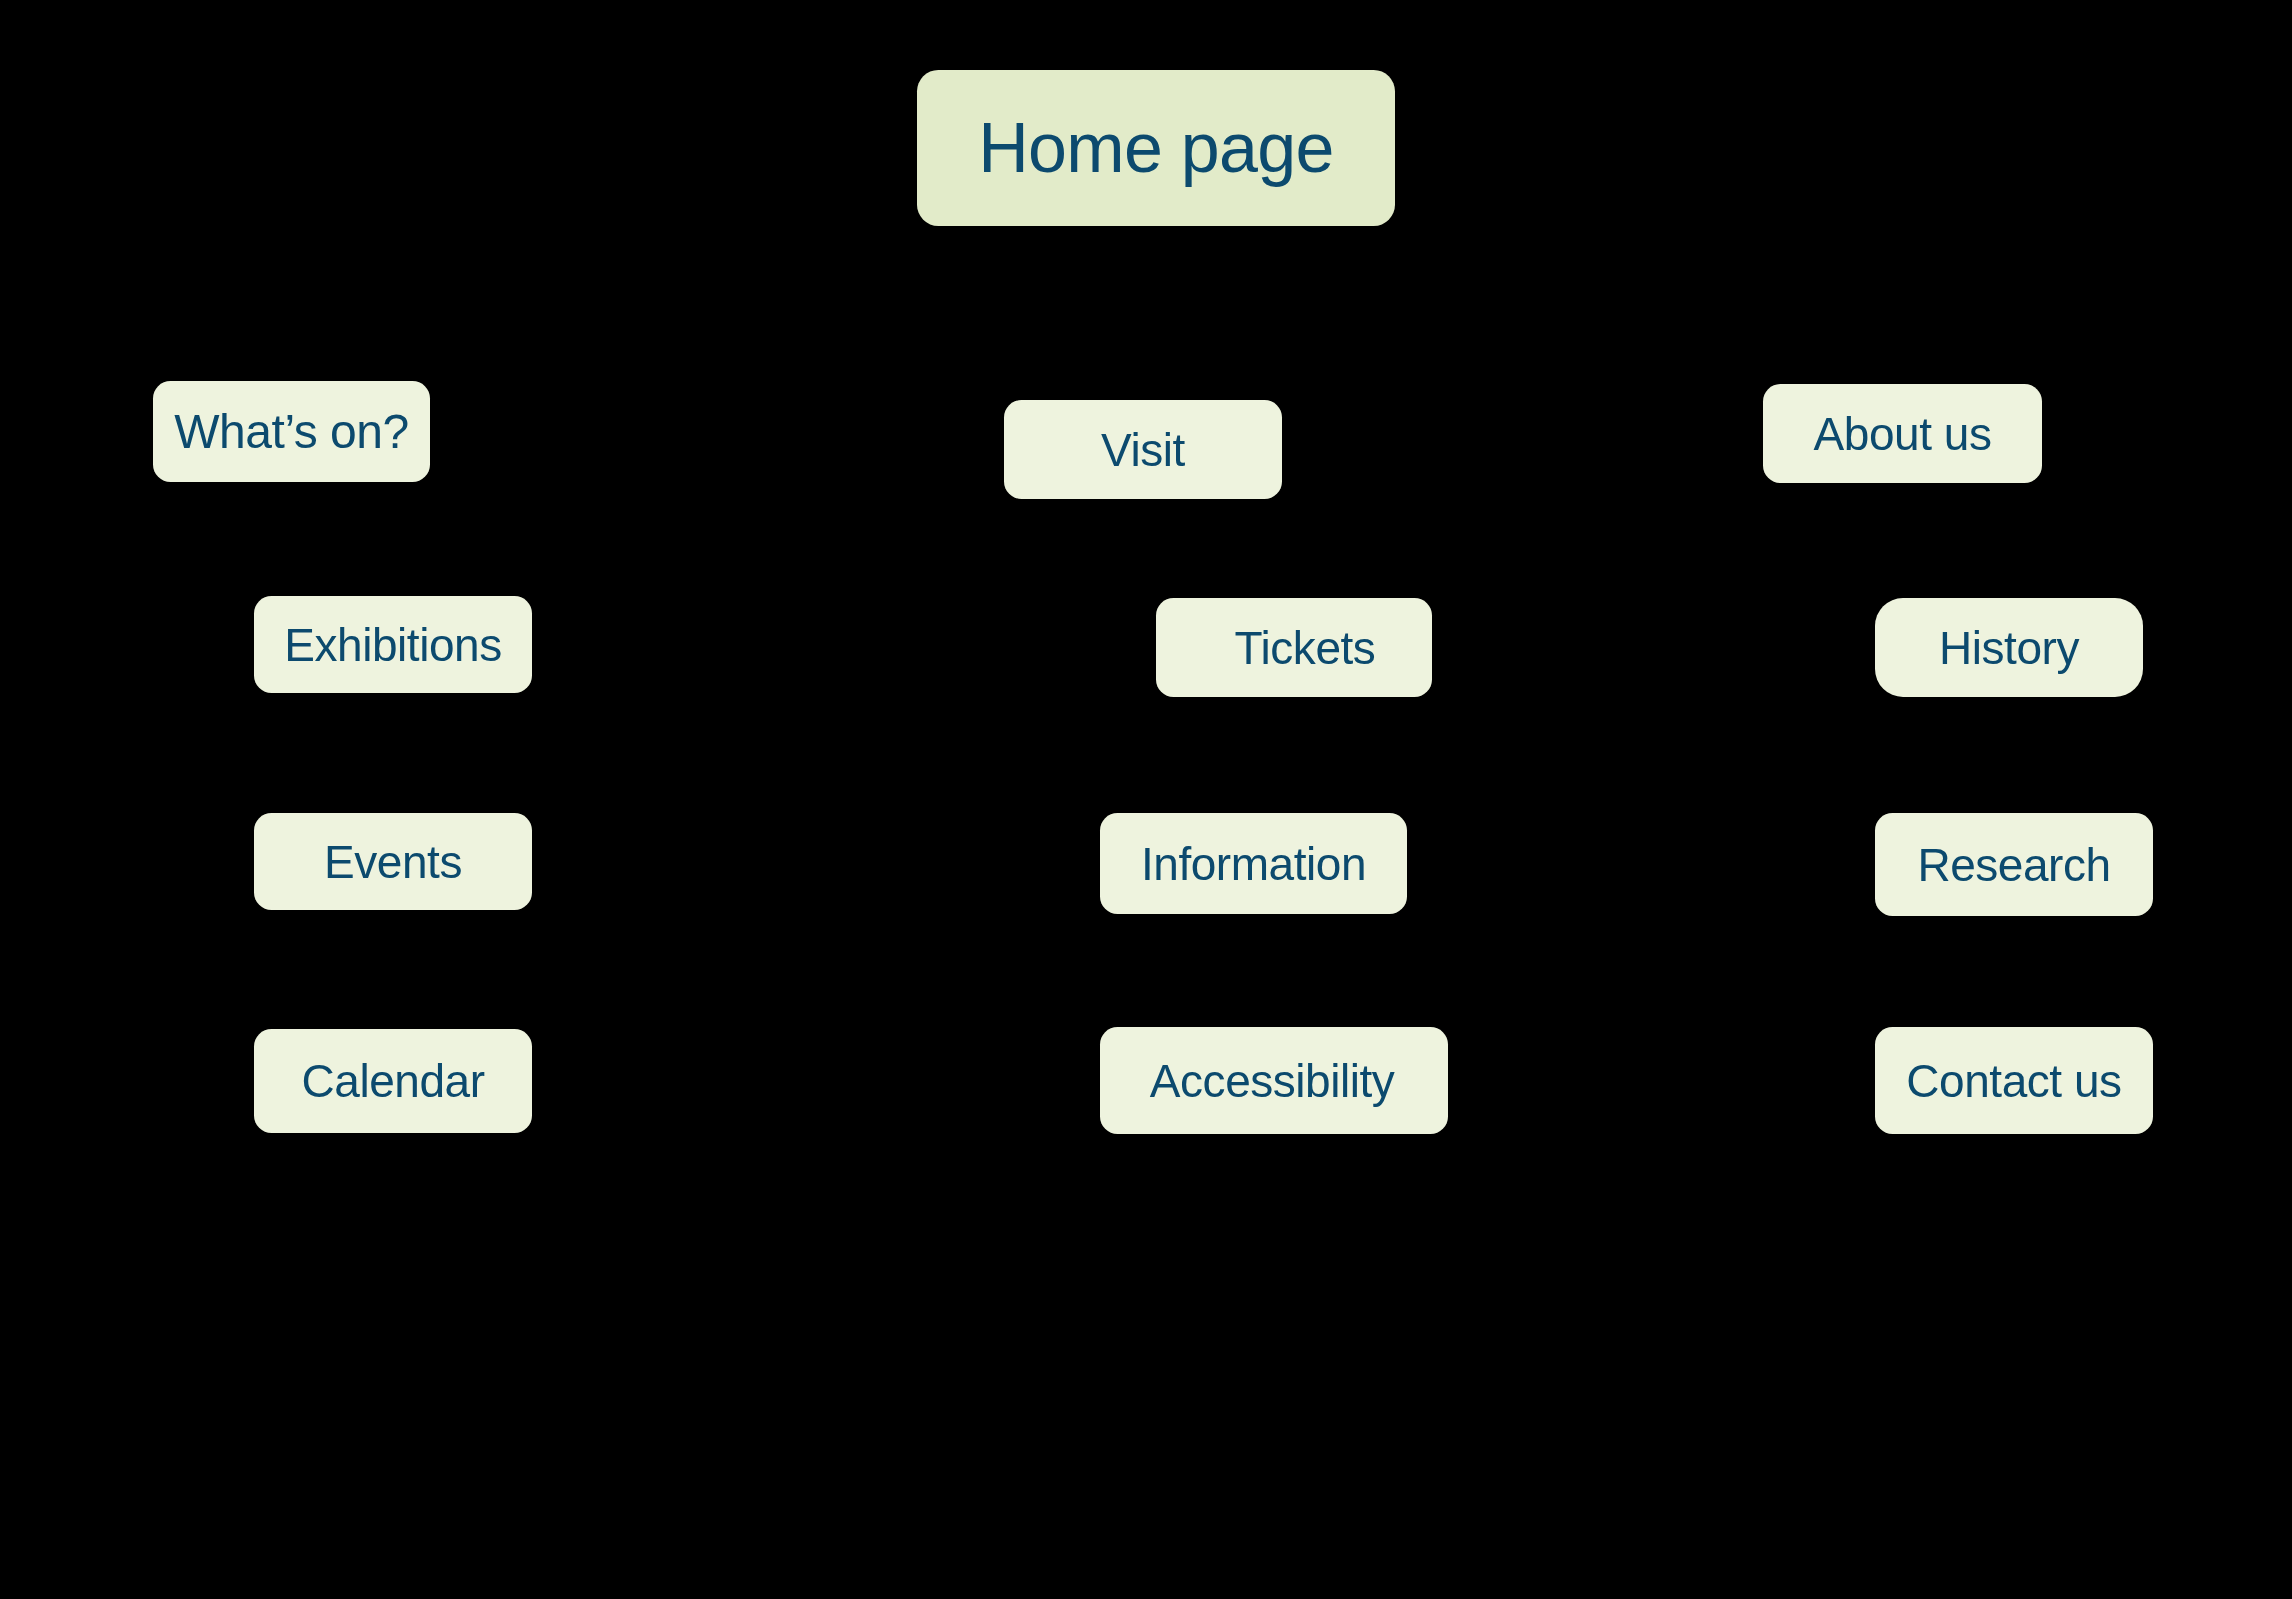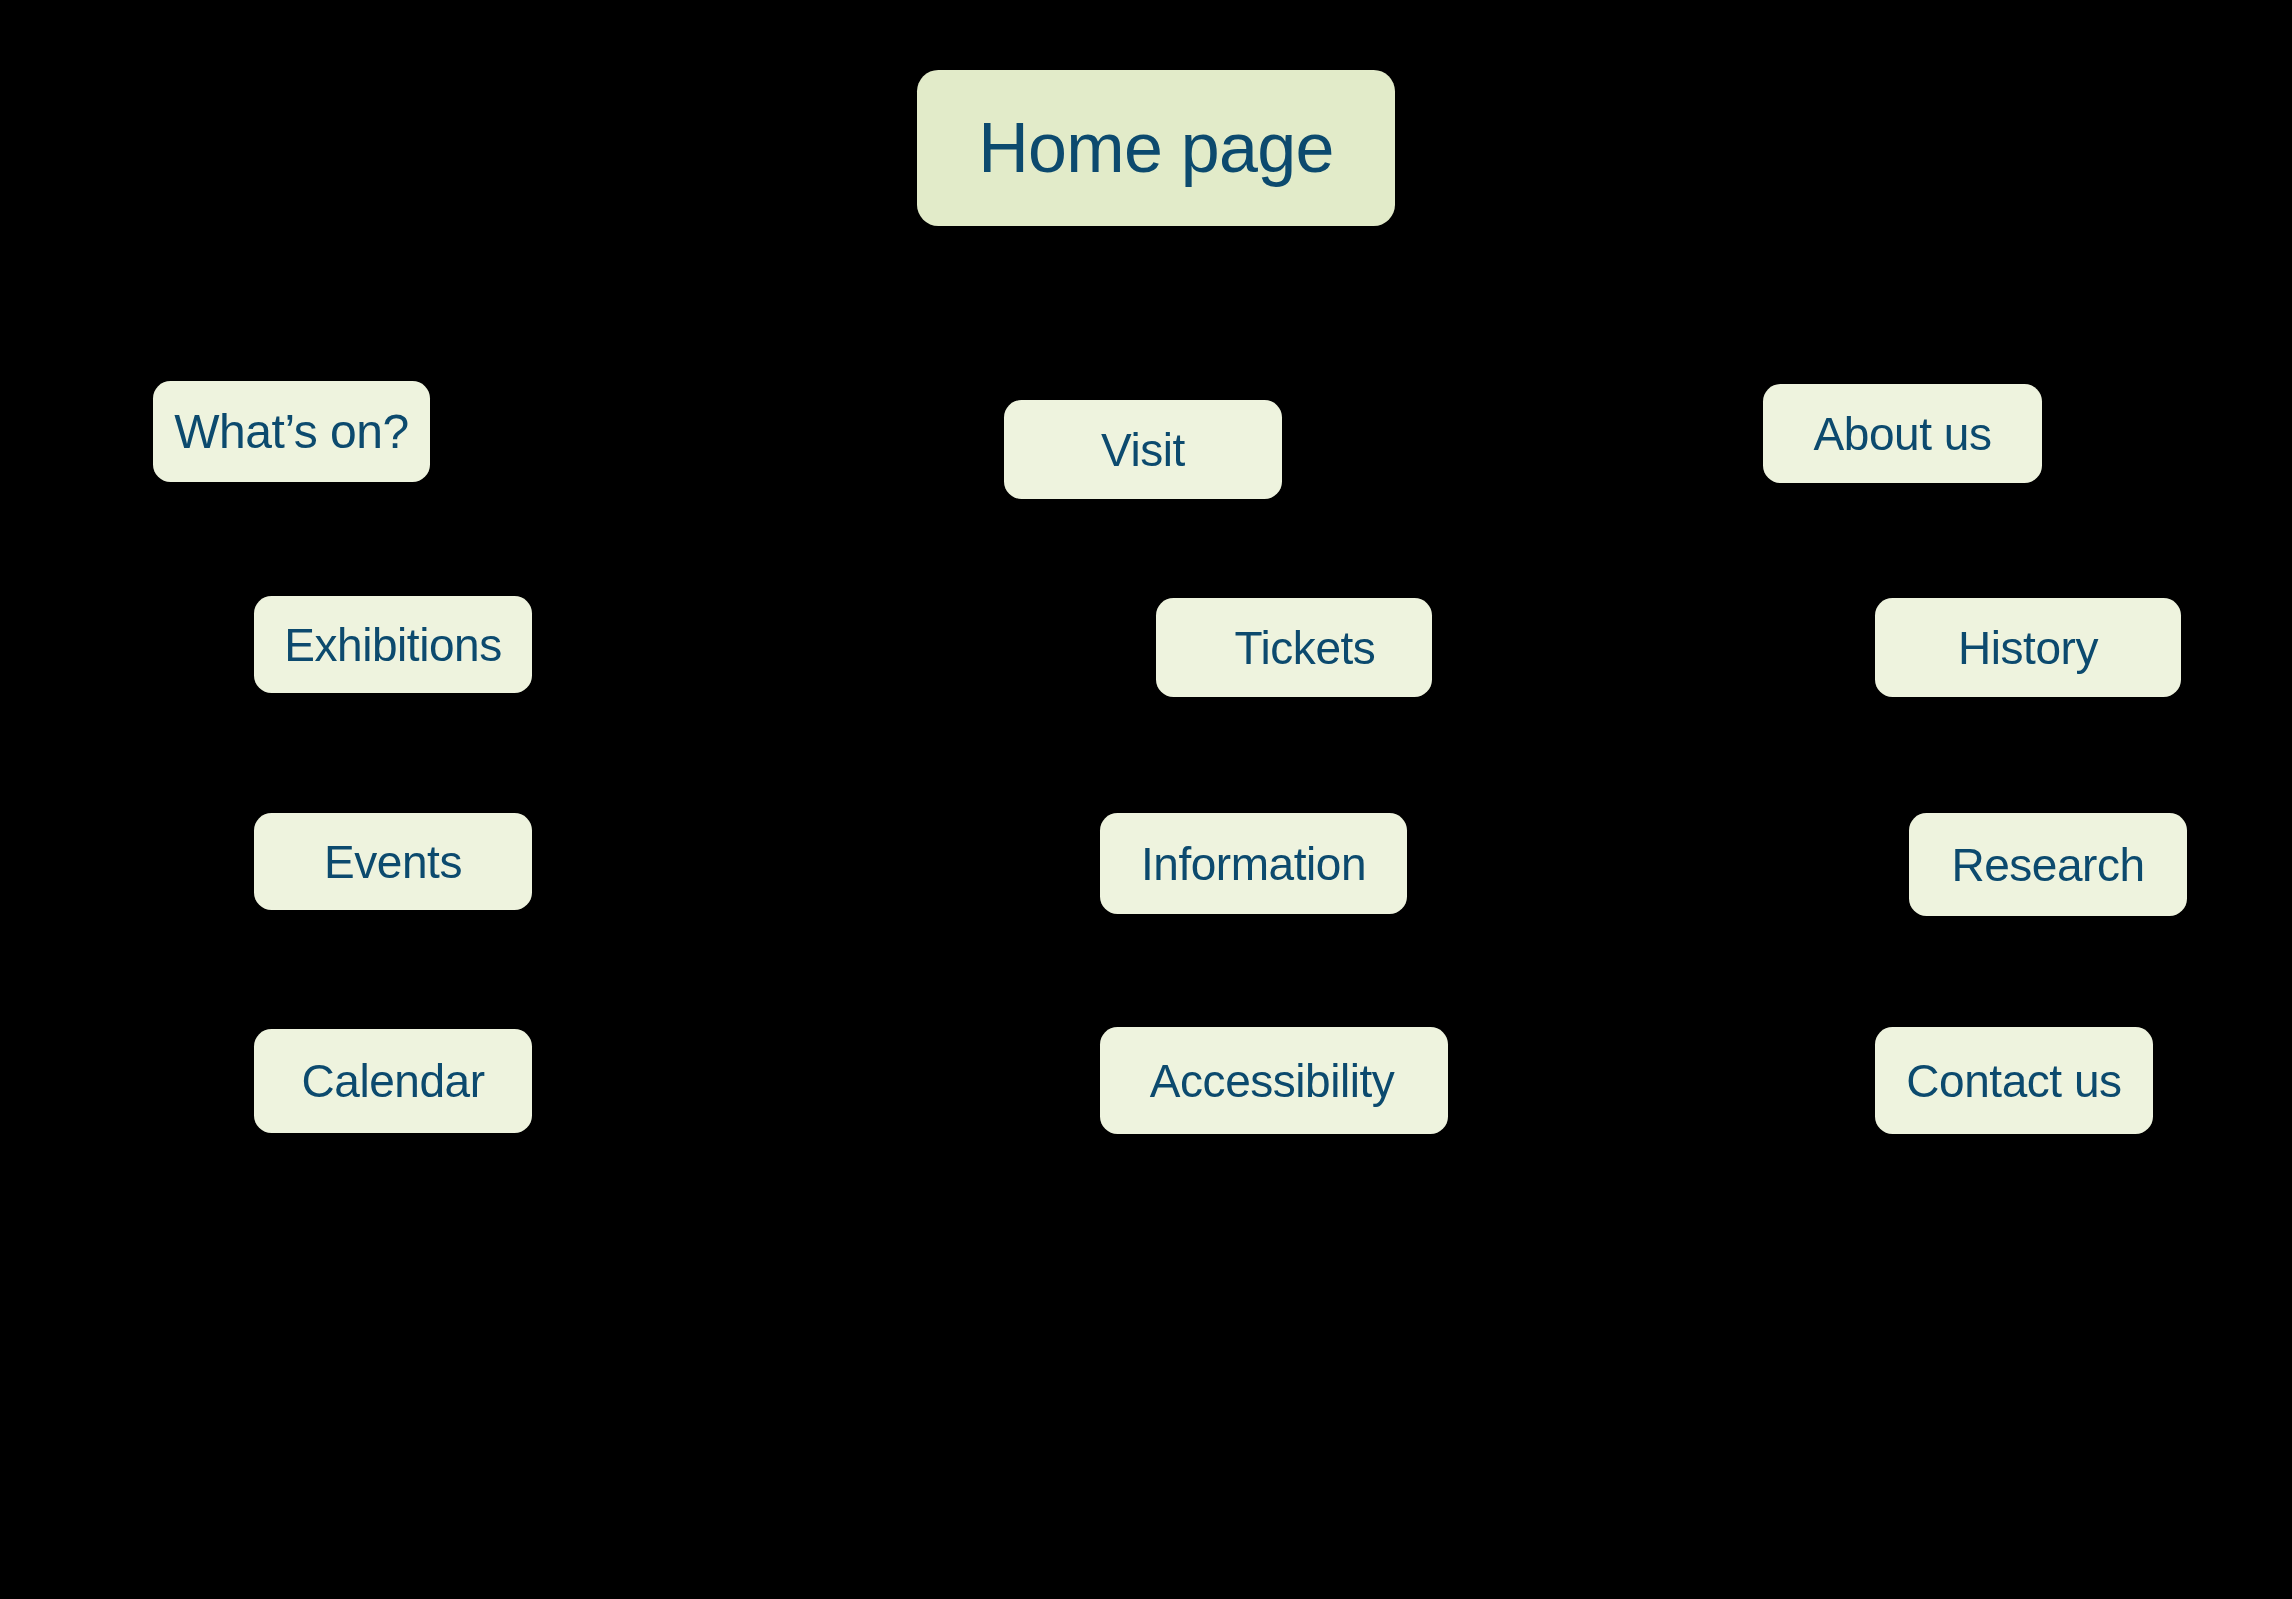--- a/index.html
+++ b/index.html
@@ -95,25 +95,25 @@
   </div>
 
   <div class="node level2 overflow-left" style="left:1100px; top:1027px; width:348px; height:107px; font-size:46px;">
     <span class="node-label">Accessibility</span>
   </div>
 
   <div class="node level1" style="left:1763px; top:384px; width:279px; height:99px; font-size:46px;">
     <span class="node-label">About us</span>
   </div>
 
-  <div class="node level2" style="left:1875px; top:598px; width:306px; height:99px; font-size:46px;">
+  <div class="node level2" style="left:1875px; top:598px; width:268px; height:99px; font-size:46px;border-radius:28px;">
     <span class="node-label">History</span>
   </div>
 
-  <div class="node level2" style="left:1875px; top:813px; width:278px; height:103px; font-size:46px;margin-left:34px;">
+  <div class="node level2" style="left:1875px; top:813px; width:278px; height:103px; font-size:46px;">
     <span class="node-label">Research</span>
   </div>
 
   <div class="node level2" style="left:1875px; top:1027px; width:278px; height:107px; font-size:46px;">
     <span class="node-label">Contact us</span>
   </div>
 
 </div>
 
 

